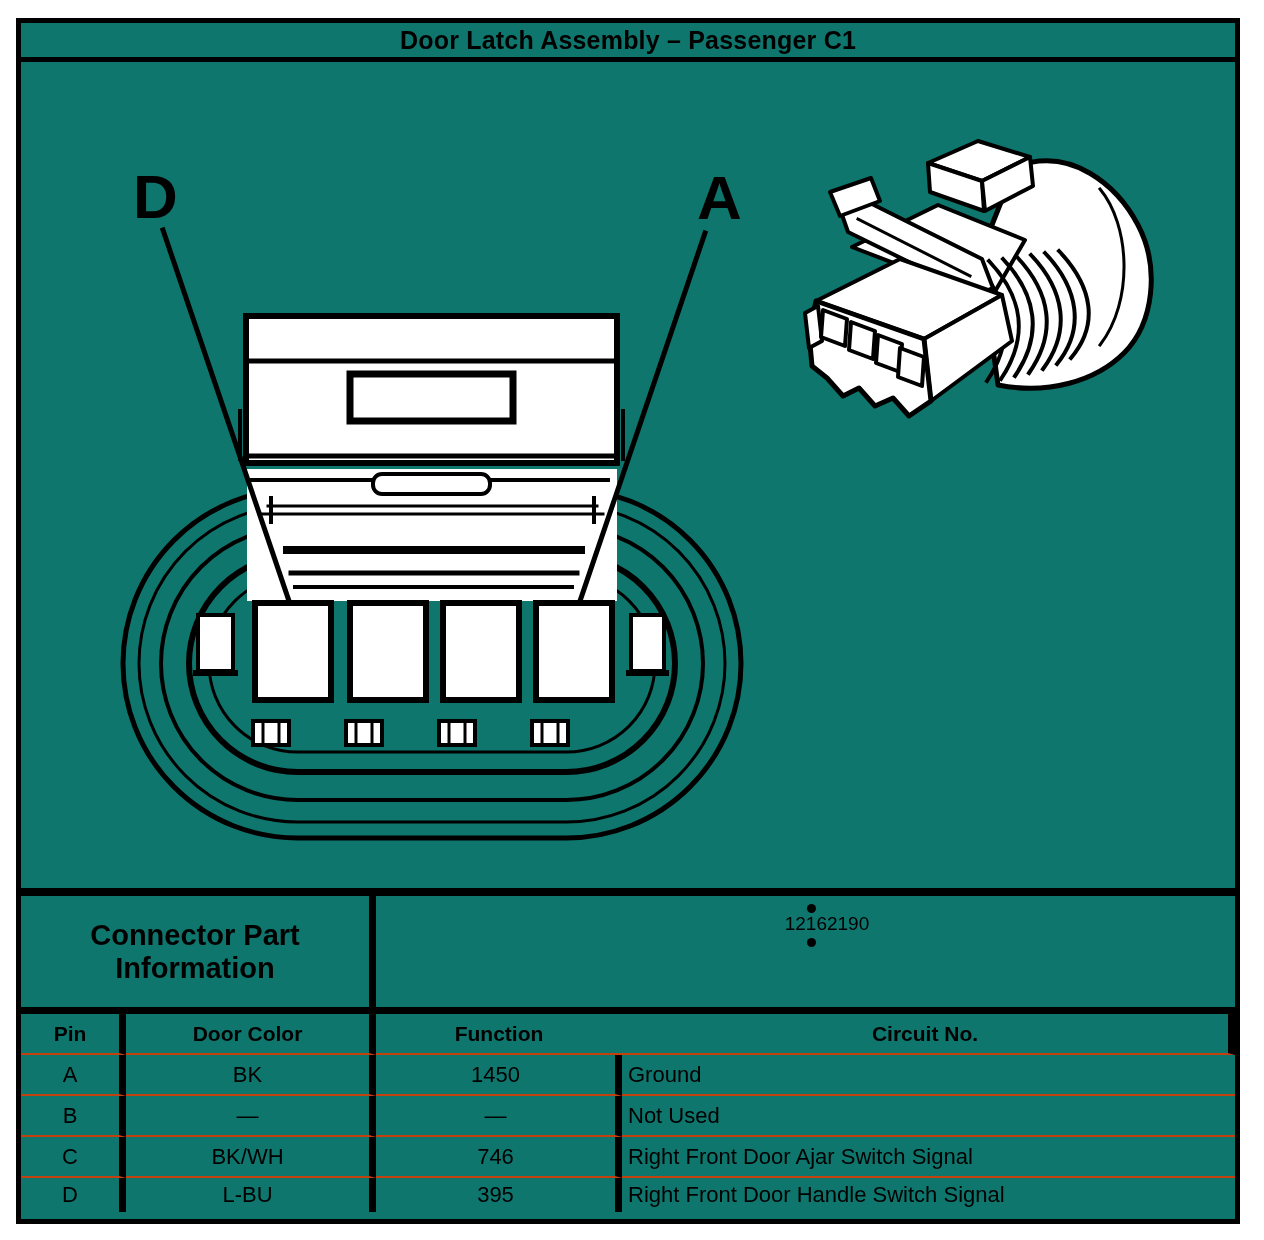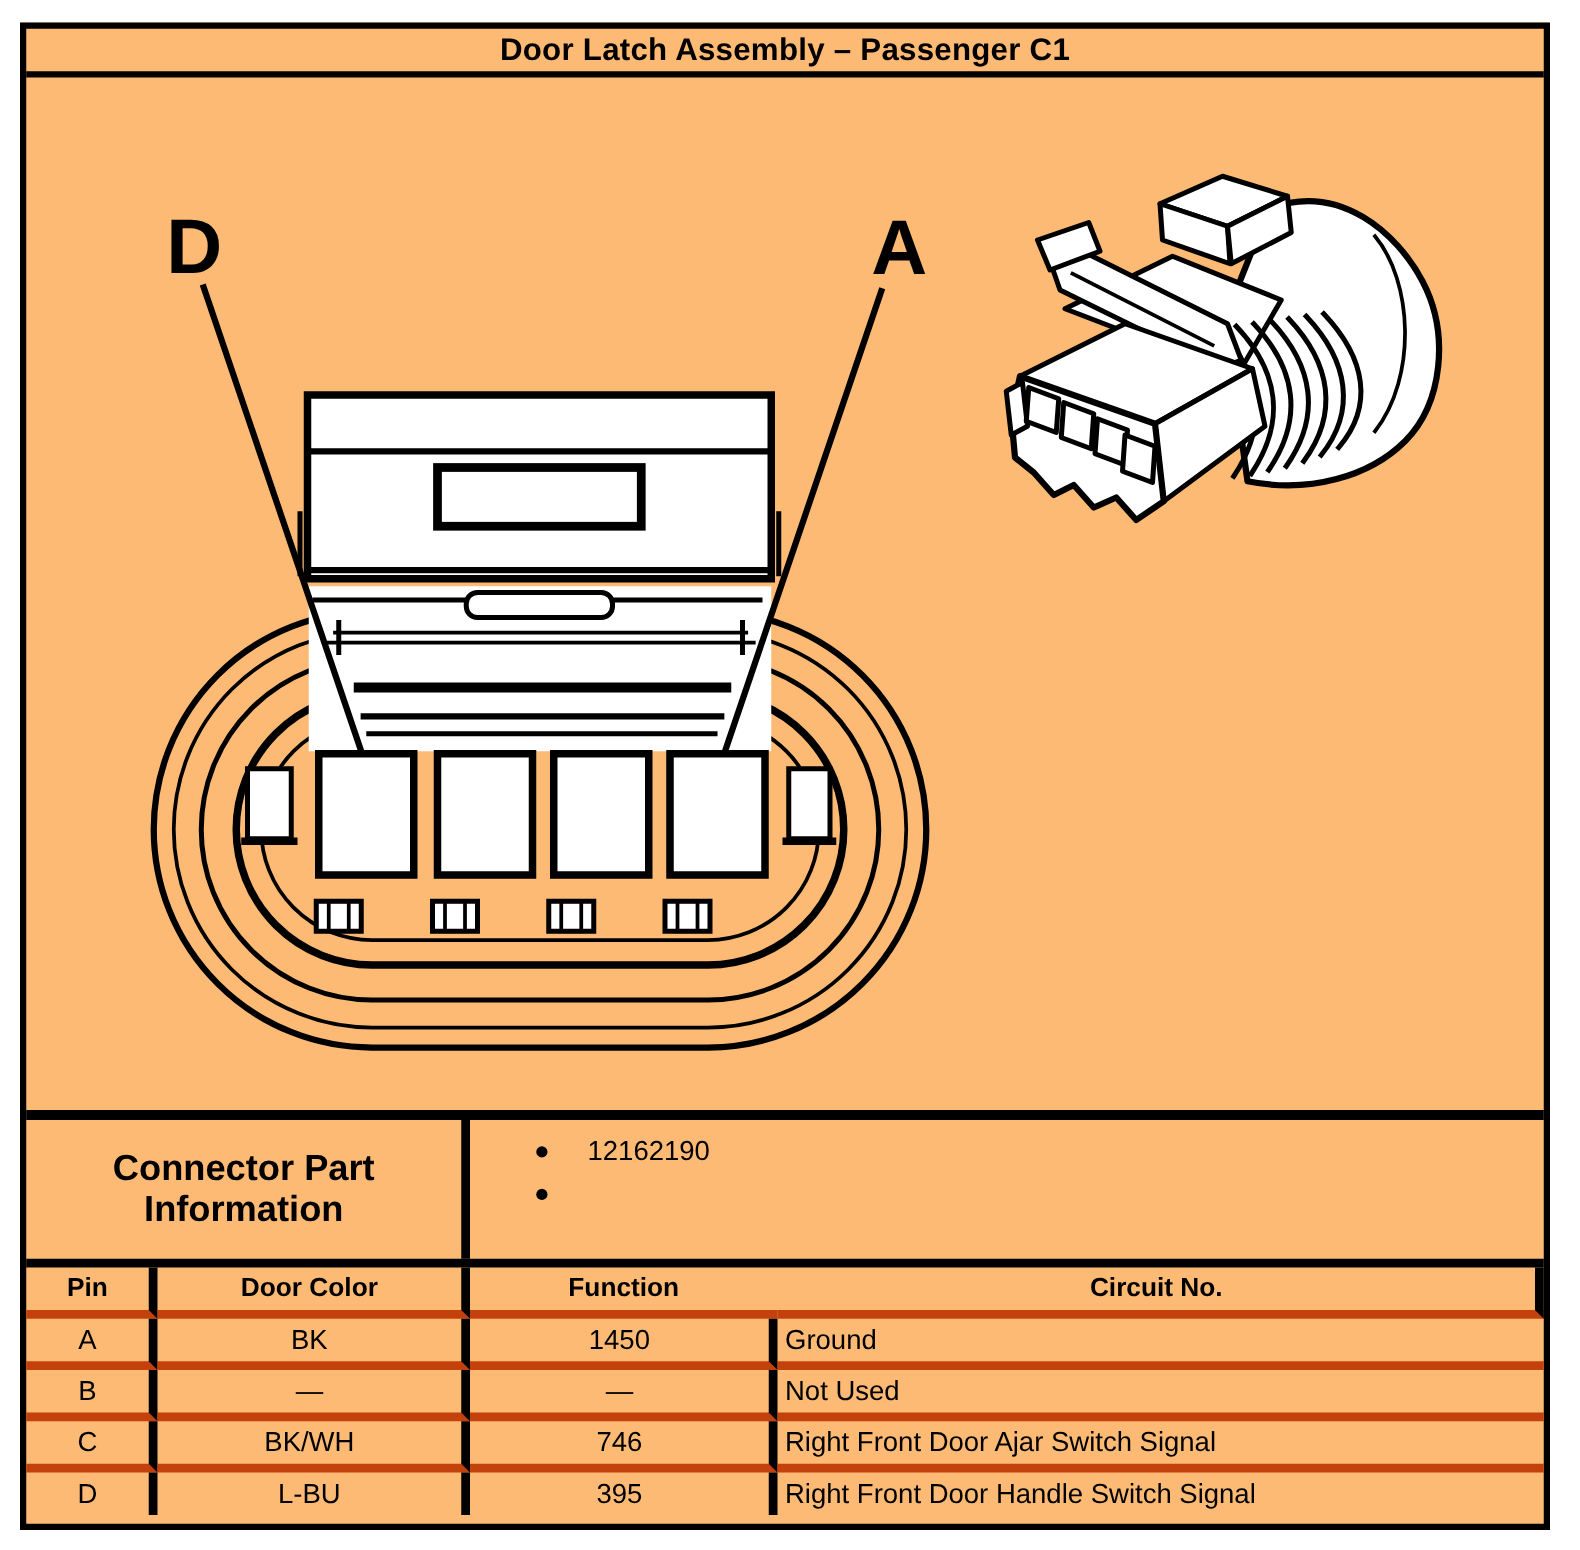--- a/index.html
+++ b/index.html
@@ -1,42 +1,42 @@
 <!DOCTYPE html>
 <html><head>
 <meta charset="utf-8">
 <style>
   * { margin:0; padding:0; box-sizing:border-box; }
   html,body { width:1264px; height:1240px; background:#ffffff; font-family:"Liberation Sans", sans-serif; color:#000; }
   .page {
     position:absolute; left:16px; top:18px; width:1224px; height:1206px;
-    border:5px solid #000; background:#fdba74;
+    border:5px solid #000; background:#0f766e;
   }
   .title-row {
     height:39px; border-bottom:5px solid #000;
     display:flex; align-items:center; justify-content:center;
     font-weight:bold; font-size:25px; letter-spacing:0.2px;
   }
   .diagram { position:relative; width:100%; height:826px; overflow:hidden; }
   .diagram svg { position:absolute; left:0; top:0; }
 
   .part-info-row { display:flex; height:119px; border-top:8px solid #000; }
   .part-info-label {
     width:355px; border-right:7px solid #000; flex:none;
     display:flex; align-items:center; justify-content:center;
     font-weight:bold; font-size:29px; text-align:center;
   }
   .part-info-content { flex:1; padding:8px 10px 0 53px; }
-  .bullet-item { display:flex; align-items:center; height:34px; font-size:22px; }
+  .bullet-item { display:flex; align-items:center; height:34px; font-size:19px;flex-direction:column; }
   .bullet-dot { width:9px; height:9px; border-radius:50%; background:#000; margin-right:32px; flex:none; }
 
   .pin-table { border-top:7px solid #000; display:grid; grid-template-columns:105px 250px 246px 1fr; }
   .cell {
     display:flex; align-items:center; justify-content:center;
-    font-size:22px; border-bottom:7px solid #c2410c; height:41px;
+    font-size:22px; border-bottom:2px solid #c2410c; height:41px;
   }
   .cell.head { font-weight:bold; font-size:21px; height:41px; }
   .cell.c1, .cell.c2, .cell.c3 { border-right:7px solid #000; }
   .cell.fn { justify-content:flex-start; padding-left:6px; }
   .cell.lastrow { border-bottom:none; height:34px; }
 </style>
 </head>
 <body>
 
 <div class="page">

